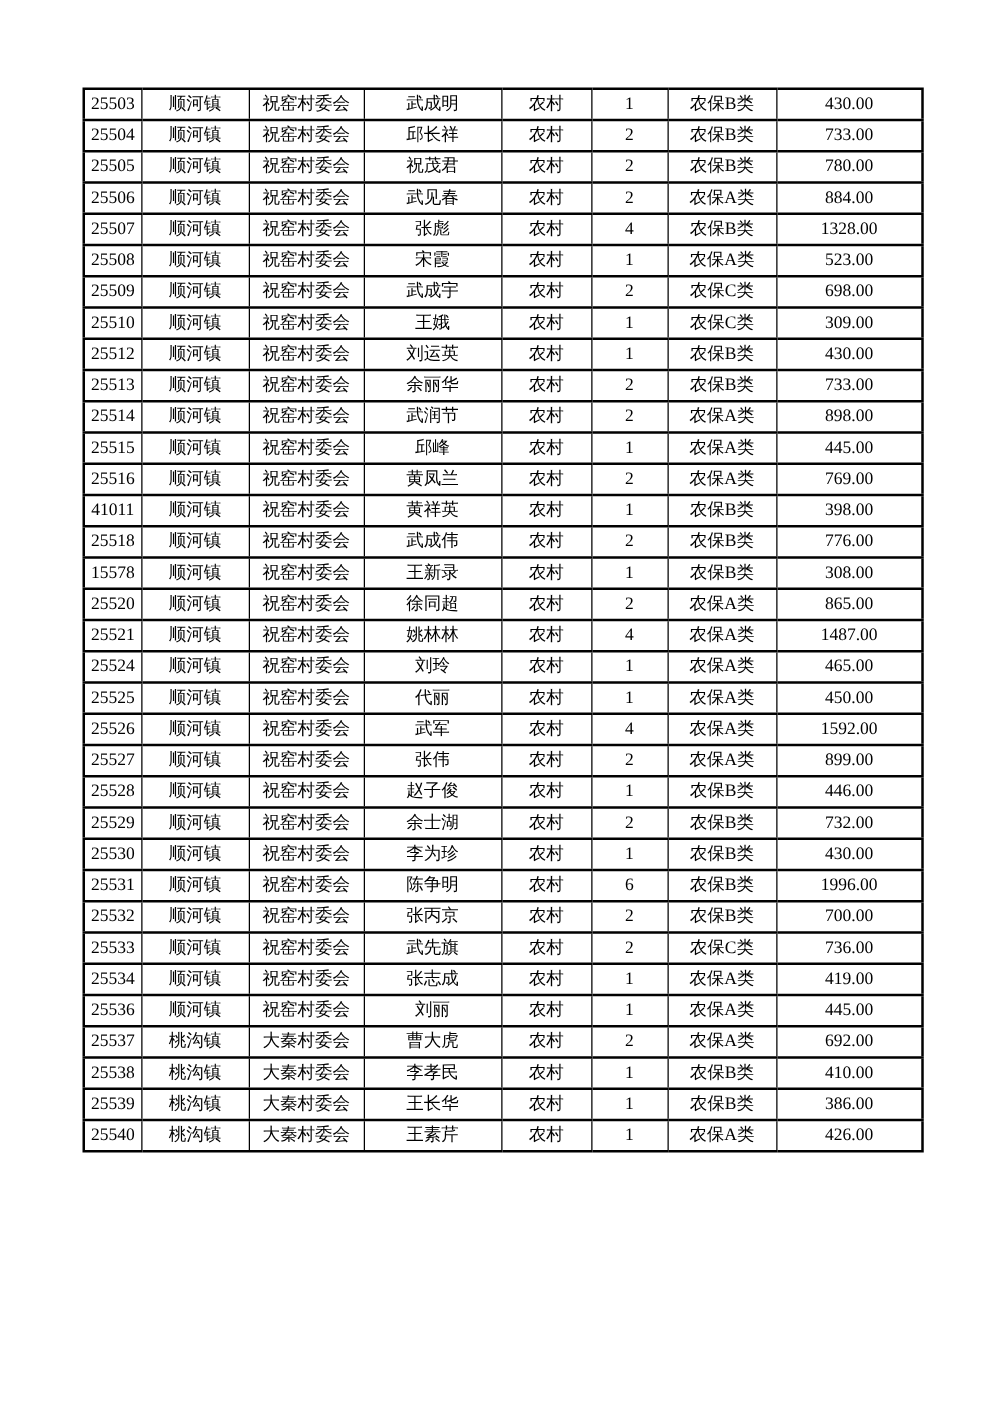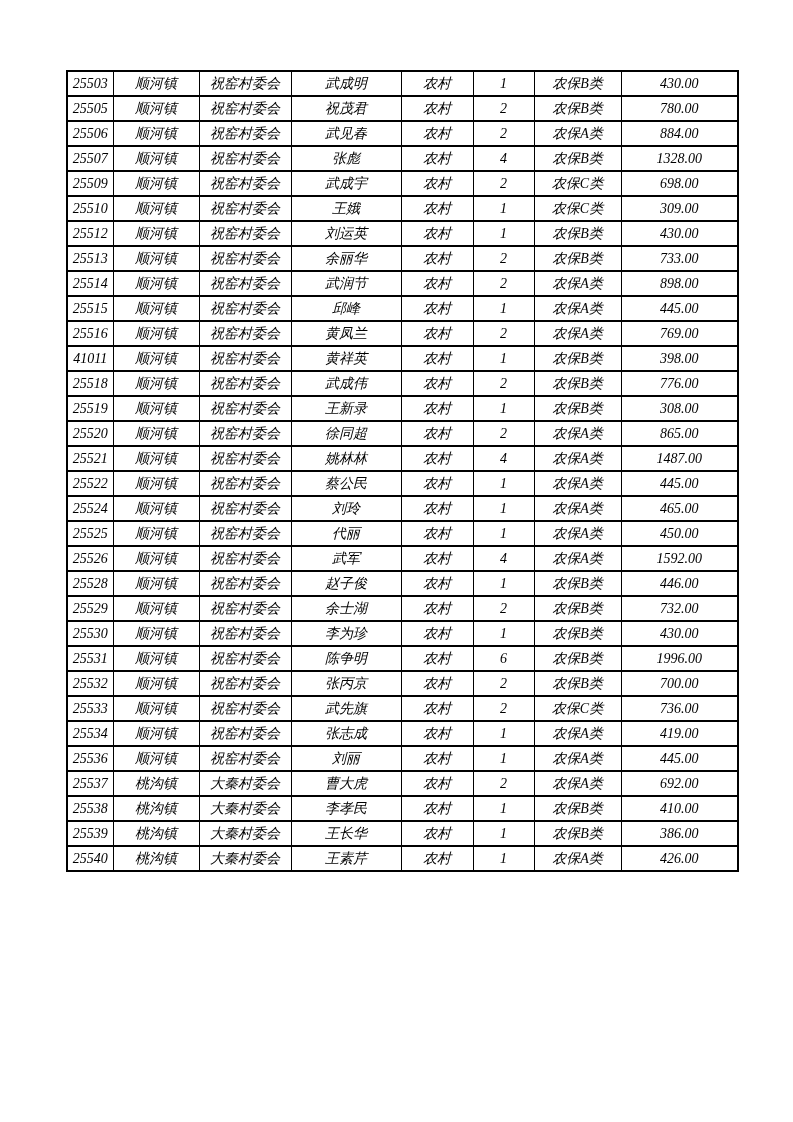--- a/index.html
+++ b/index.html
@@ -13,21 +13,20 @@
     position: relative;
     font-family: "Liberation Serif", "DejaVu Serif", serif;
   }
   .page {
     position: absolute;
     left: 0;
     top: 0;
     width: 793px;
     height: 1122px;
     background: #ffffff;
-    font-style: italic;
   }
   table.records {
     position: absolute;
     left: 66px;
     top: 70px;
     width: 671px;
     border-collapse: collapse;
     table-layout: fixed;
     border: 2px solid #000000;
   }
@@ -68,20 +67,30 @@
           <td>25503</td>
           <td>顺河镇</td>
           <td>祝窑村委会</td>
           <td>武成明</td>
           <td>农村</td>
           <td>1</td>
           <td>农保B类</td>
           <td>430.00</td>
         </tr>
         <tr>
+          <td>25504</td>
+          <td>顺河镇</td>
+          <td>祝窑村委会</td>
+          <td>邱长祥</td>
+          <td>农村</td>
+          <td>2</td>
+          <td>农保B类</td>
+          <td>733.00</td>
+        </tr>
+        <tr>
           <td>25505</td>
           <td>顺河镇</td>
           <td>祝窑村委会</td>
           <td>祝茂君</td>
           <td>农村</td>
           <td>2</td>
           <td>农保B类</td>
           <td>780.00</td>
         </tr>
         <tr>
@@ -96,20 +105,30 @@
         </tr>
         <tr>
           <td>25507</td>
           <td>顺河镇</td>
           <td>祝窑村委会</td>
           <td>张彪</td>
           <td>农村</td>
           <td>4</td>
           <td>农保B类</td>
           <td>1328.00</td>
+        </tr>
+        <tr>
+          <td>25508</td>
+          <td>顺河镇</td>
+          <td>祝窑村委会</td>
+          <td>宋霞</td>
+          <td>农村</td>
+          <td>1</td>
+          <td>农保A类</td>
+          <td>523.00</td>
         </tr>
         <tr>
           <td>25509</td>
           <td>顺河镇</td>
           <td>祝窑村委会</td>
           <td>武成宇</td>
           <td>农村</td>
           <td>2</td>
           <td>农保C类</td>
           <td>698.00</td>
@@ -188,21 +207,21 @@
           <td>25518</td>
           <td>顺河镇</td>
           <td>祝窑村委会</td>
           <td>武成伟</td>
           <td>农村</td>
           <td>2</td>
           <td>农保B类</td>
           <td>776.00</td>
         </tr>
         <tr>
-          <td>25519</td>
+          <td>15578</td>
           <td>顺河镇</td>
           <td>祝窑村委会</td>
           <td>王新录</td>
           <td>农村</td>
           <td>1</td>
           <td>农保B类</td>
           <td>308.00</td>
         </tr>
         <tr>
           <td>25520</td>
@@ -218,30 +237,20 @@
           <td>25521</td>
           <td>顺河镇</td>
           <td>祝窑村委会</td>
           <td>姚林林</td>
           <td>农村</td>
           <td>4</td>
           <td>农保A类</td>
           <td>1487.00</td>
         </tr>
         <tr>
-          <td>25522</td>
-          <td>顺河镇</td>
-          <td>祝窑村委会</td>
-          <td>蔡公民</td>
-          <td>农村</td>
-          <td>1</td>
-          <td>农保A类</td>
-          <td>445.00</td>
-        </tr>
-        <tr>
           <td>25524</td>
           <td>顺河镇</td>
           <td>祝窑村委会</td>
           <td>刘玲</td>
           <td>农村</td>
           <td>1</td>
           <td>农保A类</td>
           <td>465.00</td>
         </tr>
         <tr>
@@ -256,20 +265,30 @@
         </tr>
         <tr>
           <td>25526</td>
           <td>顺河镇</td>
           <td>祝窑村委会</td>
           <td>武军</td>
           <td>农村</td>
           <td>4</td>
           <td>农保A类</td>
           <td>1592.00</td>
+        </tr>
+        <tr>
+          <td>25527</td>
+          <td>顺河镇</td>
+          <td>祝窑村委会</td>
+          <td>张伟</td>
+          <td>农村</td>
+          <td>2</td>
+          <td>农保A类</td>
+          <td>899.00</td>
         </tr>
         <tr>
           <td>25528</td>
           <td>顺河镇</td>
           <td>祝窑村委会</td>
           <td>赵子俊</td>
           <td>农村</td>
           <td>1</td>
           <td>农保B类</td>
           <td>446.00</td>

